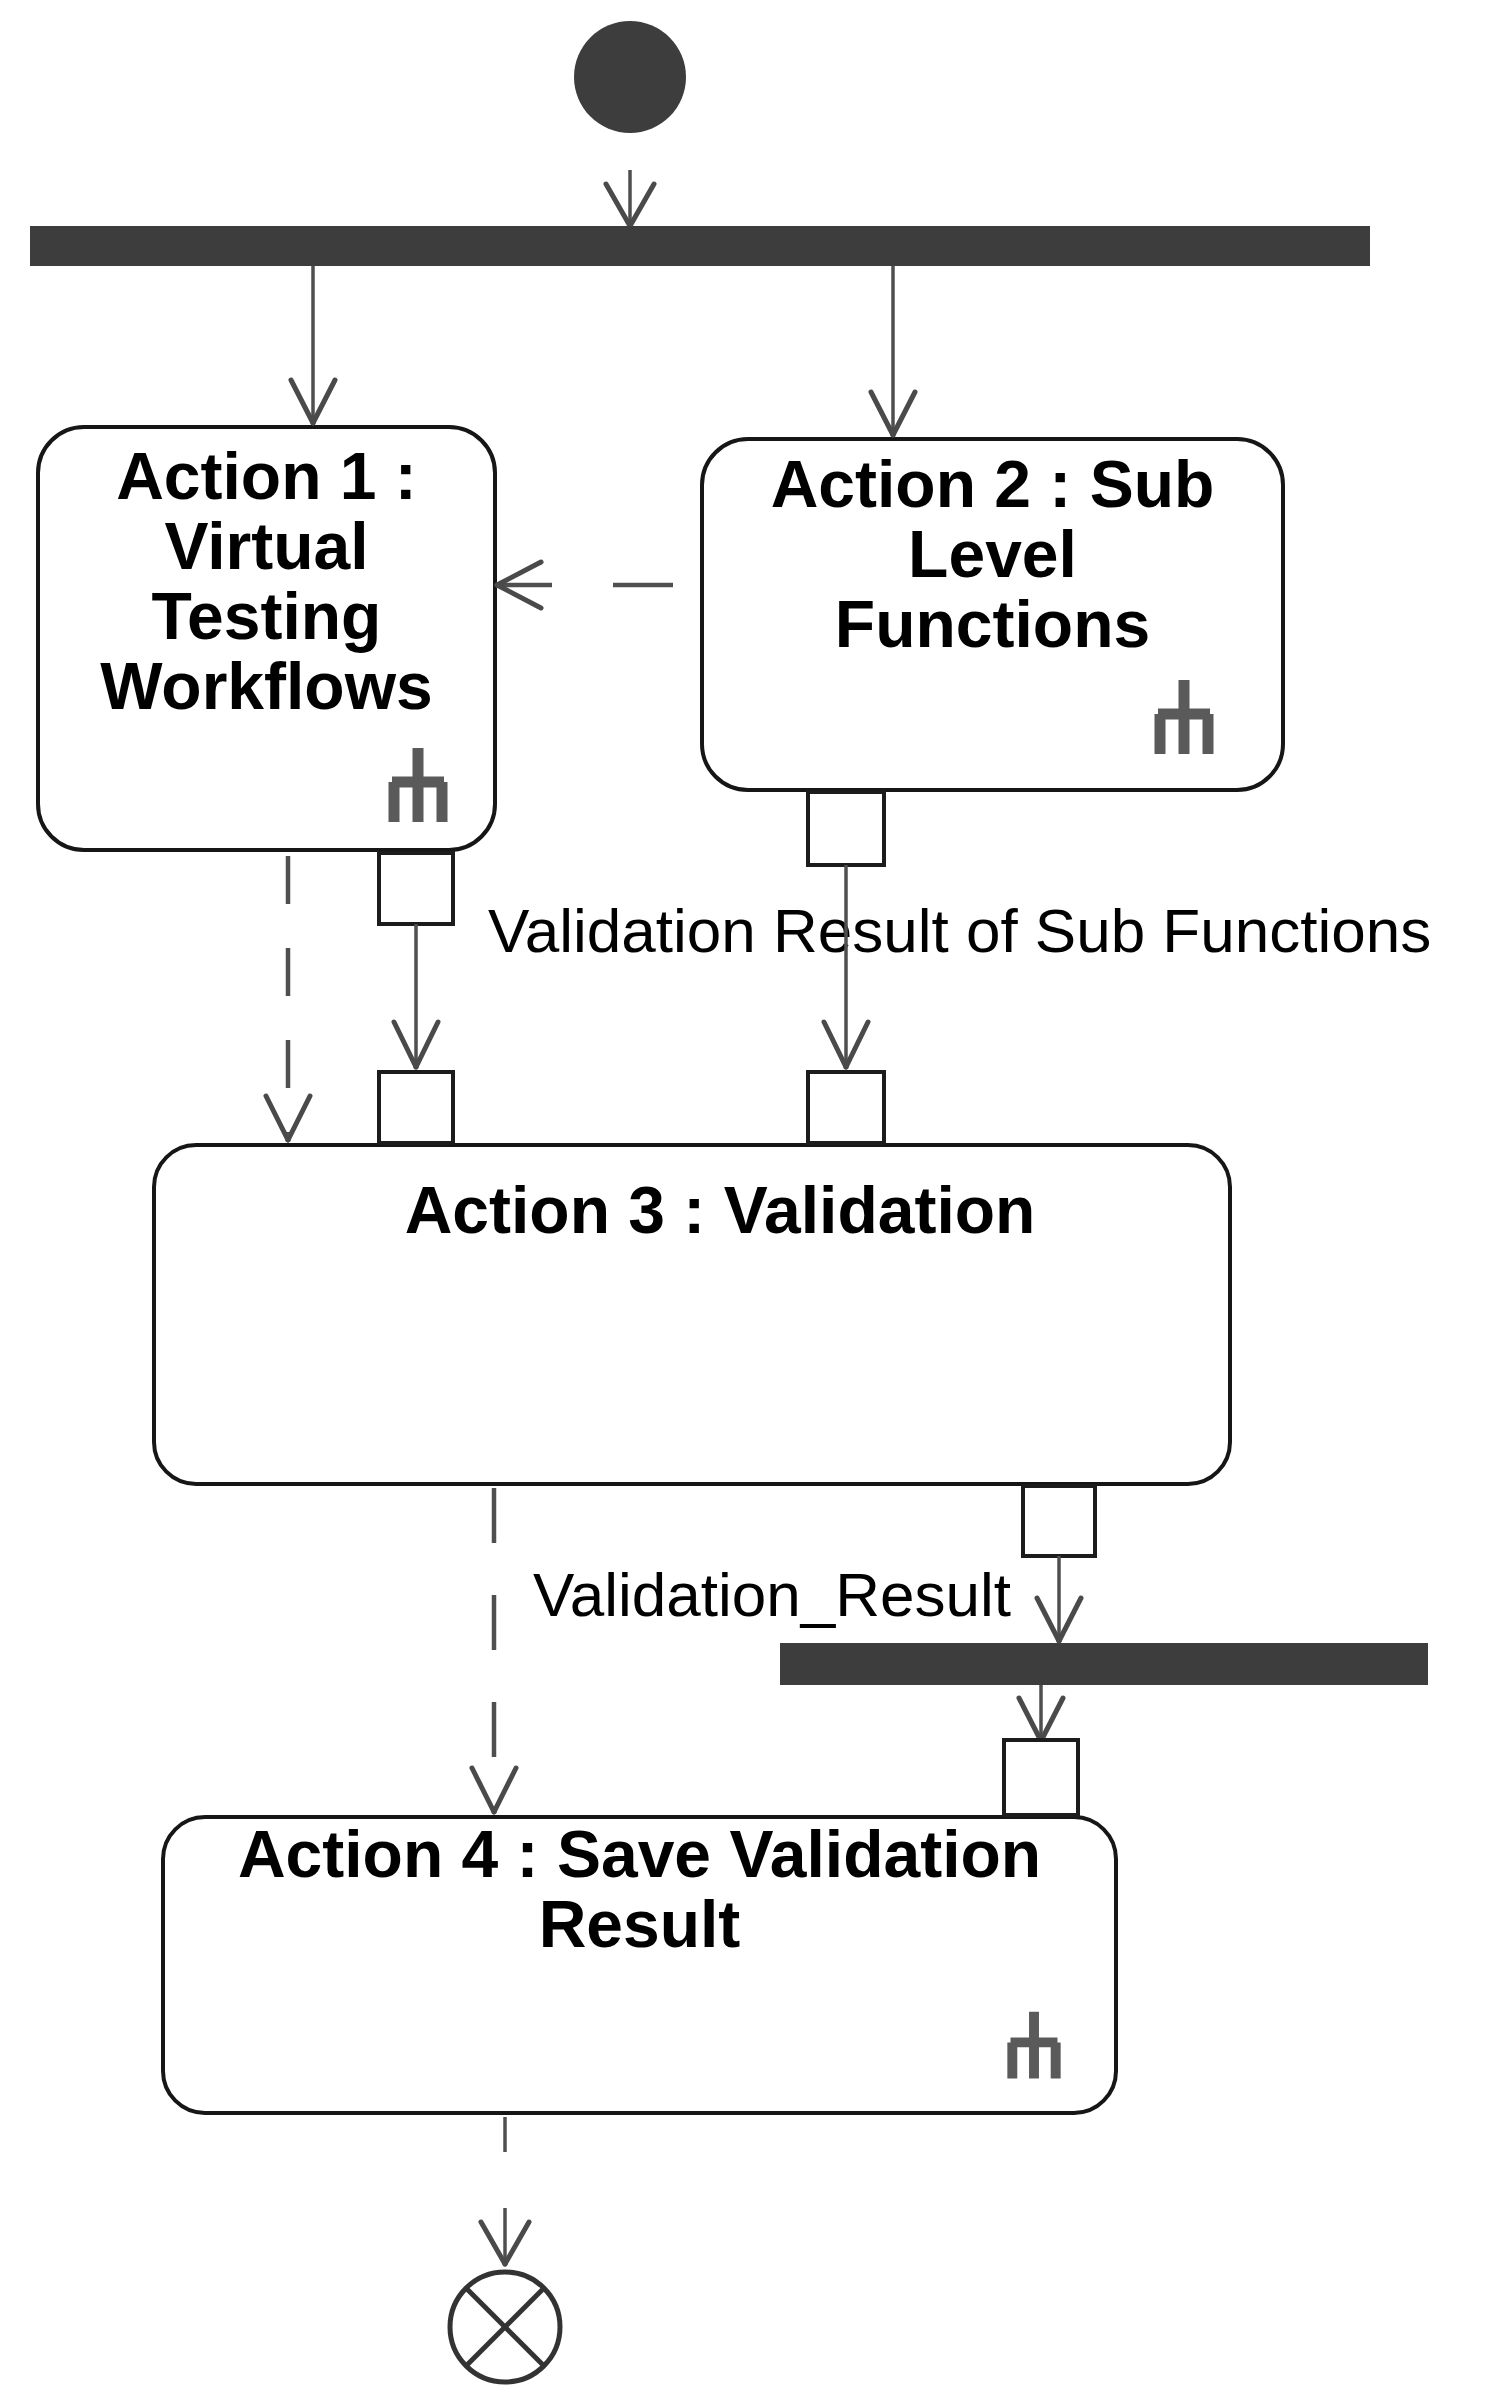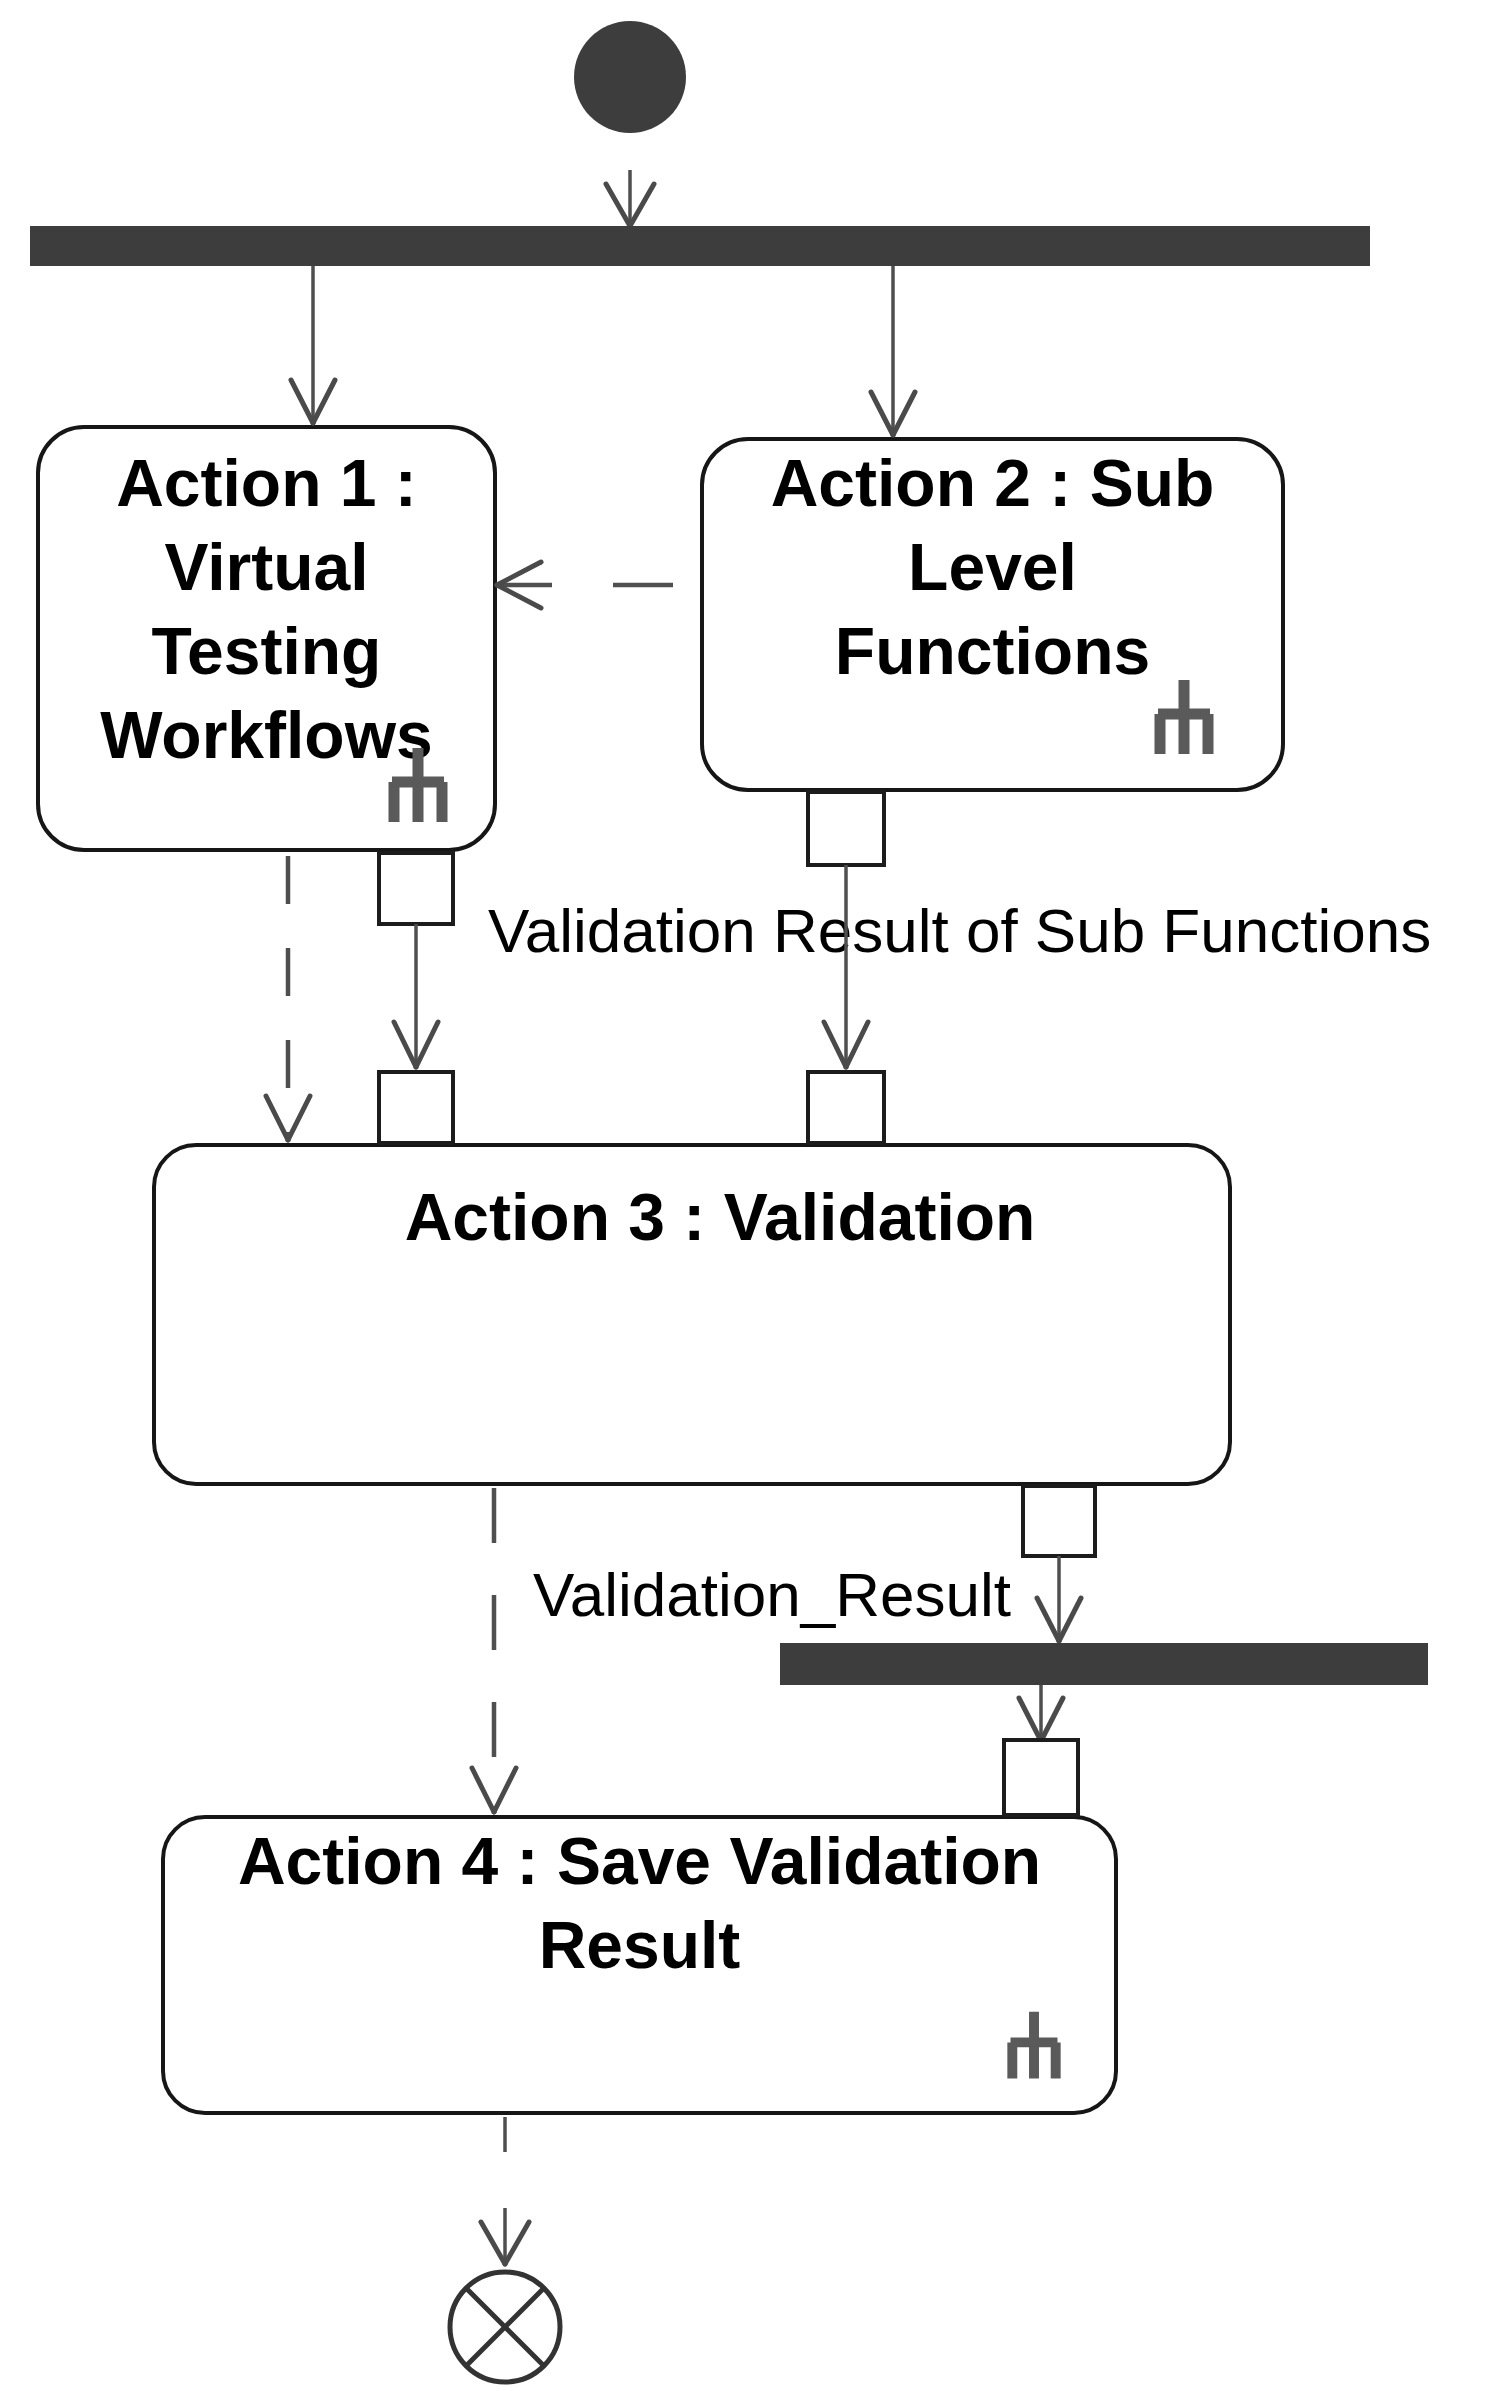--- a/index.html
+++ b/index.html
@@ -20,28 +20,28 @@
     border:4px solid #161616;
     border-radius:48px;
     z-index:1;
   }
   .action-label{
     width:100%;
     text-align:center;
     white-space:pre-line;
     font-weight:bold;
     font-size:66px;
-    line-height:84px;
+    line-height:70px;
     color:#000000;
     letter-spacing:0px;
   }
   #action1{left:36px;top:425px;width:461px;height:427px;}
   #action1 .action-label{padding-top:12px;}
   #action2{left:700px;top:437px;width:585px;height:355px;}
-  #action2 .action-label{padding-top:0;}
+  #action2 .action-label{padding-top:8px;}
   #action3{left:152px;top:1143px;width:1080px;height:343px;border-radius:44px;}
   #action3 .action-label{padding-top:28px;margin-left:28px;}
   #action4{left:161px;top:1815px;width:957px;height:300px;border-radius:44px;}
   #action4 .action-label{padding-top:0;}
 
   .rake{position:absolute;z-index:2;}
   #rake1{right:44px;bottom:22px;}
   #rake2{right:66px;bottom:30px;}
   #rake4{right:52px;bottom:28px;}
 

